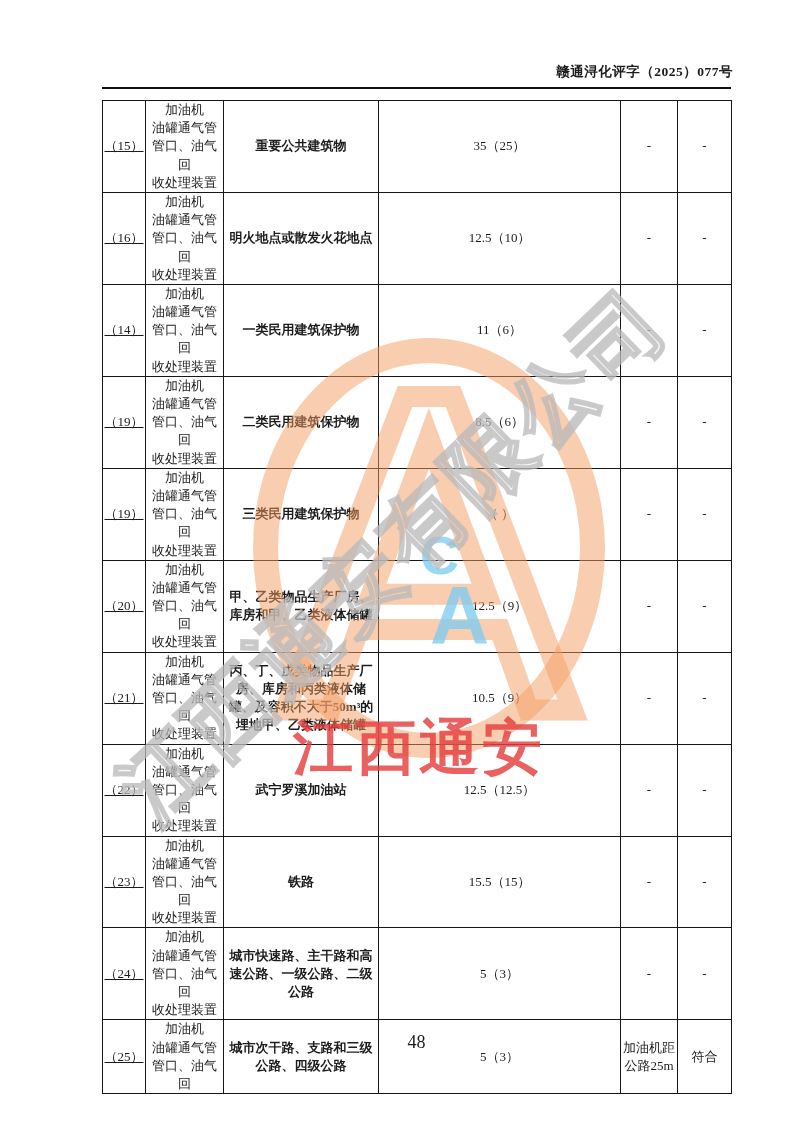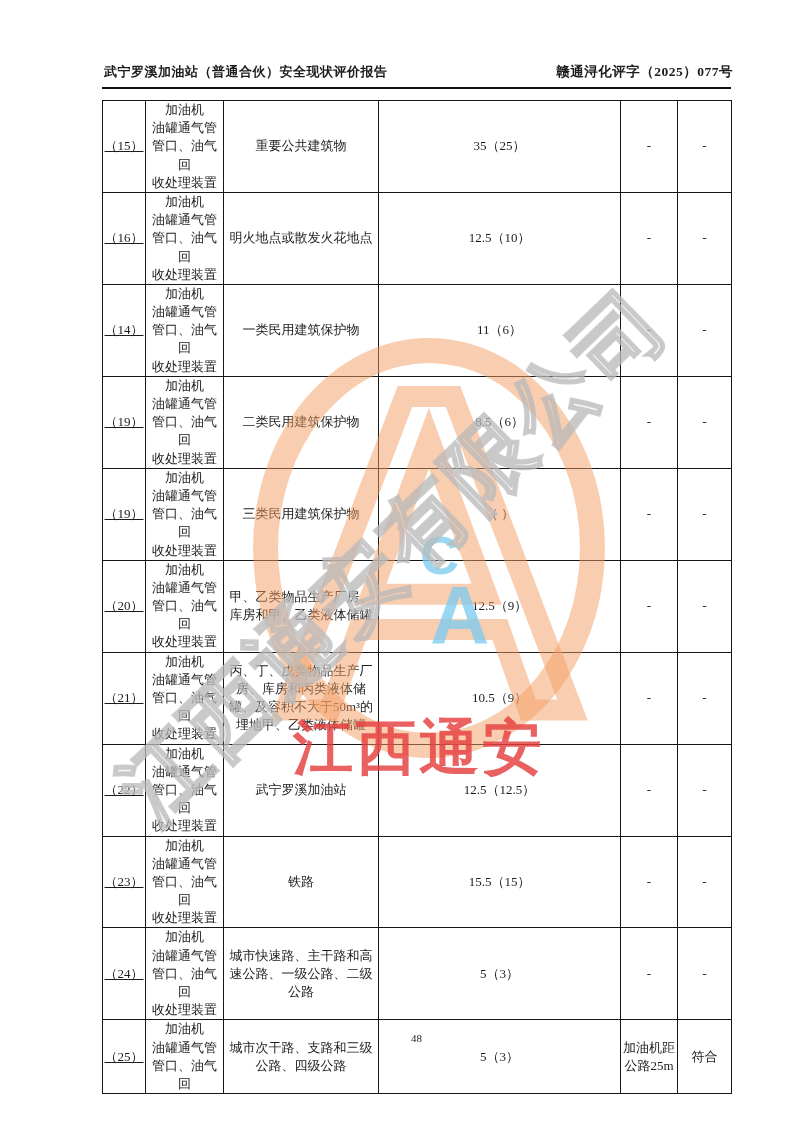--- a/index.html
+++ b/index.html
@@ -24,28 +24,28 @@
   table.main{
     position:absolute;left:102px;top:100px;border-collapse:collapse;
     table-layout:fixed;z-index:1;
   }
   table.main td{
     border:1.5px solid #161616;text-align:center;vertical-align:middle;
     font-size:13px;line-height:1.4;padding:0 1px;overflow:hidden;
   }
   td.cell-no{font-size:13px;text-decoration:underline;}
   td.cell-facility{white-space:pre-line;font-size:12.5px;line-height:1.55;margin-left:15px;}
-  td.cell-object{font-size:12.5px;line-height:1.5;}
+  td.cell-object{font-size:12.5px;line-height:1.5;font-weight:bold;}
   td.cell-distance{font-size:13.5px;}
   td.cell-measure{font-size:12.5px;line-height:1.5;}
   td.cell-conclusion{font-size:13px;}
   
   .footer{
     position:absolute;left:102px;top:1032px;width:629px;text-align:center;
-    font-size:11px;z-index:1;
+    font-size:18px;z-index:1;
   }
   
   .wm{position:absolute;pointer-events:none;user-select:none;}
   .wm-company{
     left:6px;top:498px;width:780px;height:120px;text-align:center;
     font-family:"Liberation Sans","DejaVu Sans",sans-serif;font-weight:bold;
     font-size:86px;line-height:110px;letter-spacing:4px;
     transform:rotate(-44deg);transform-origin:50% 50%;
     color:rgba(185,185,185,0.10);
     -webkit-text-stroke:2.5px rgba(186,186,186,0.75);
@@ -71,21 +71,20 @@
     left:293px;top:708px;font-size:60px;font-weight:bold;letter-spacing:3px;
     color:rgba(229,62,62,0.82);z-index:5;white-space:nowrap;
     font-family:"Liberation Serif","DejaVu Serif",serif;
   }
 </style>
 </head>
 <body>
 
 <div id="page">
 
-  <div class="hdr-left">武宁罗溪加油站（普通合伙）安全现状评价报告</div>
   <div class="hdr-right">赣通浔化评字（2025）077号</div>
   <div class="hdr-rule"></div>
 
   <table class="main">
     <colgroup>
       <col style="width:43px">
         <col style="width:78px">
         <col style="width:155px">
       <col style="width:242px">
         <col style="width:57px">

